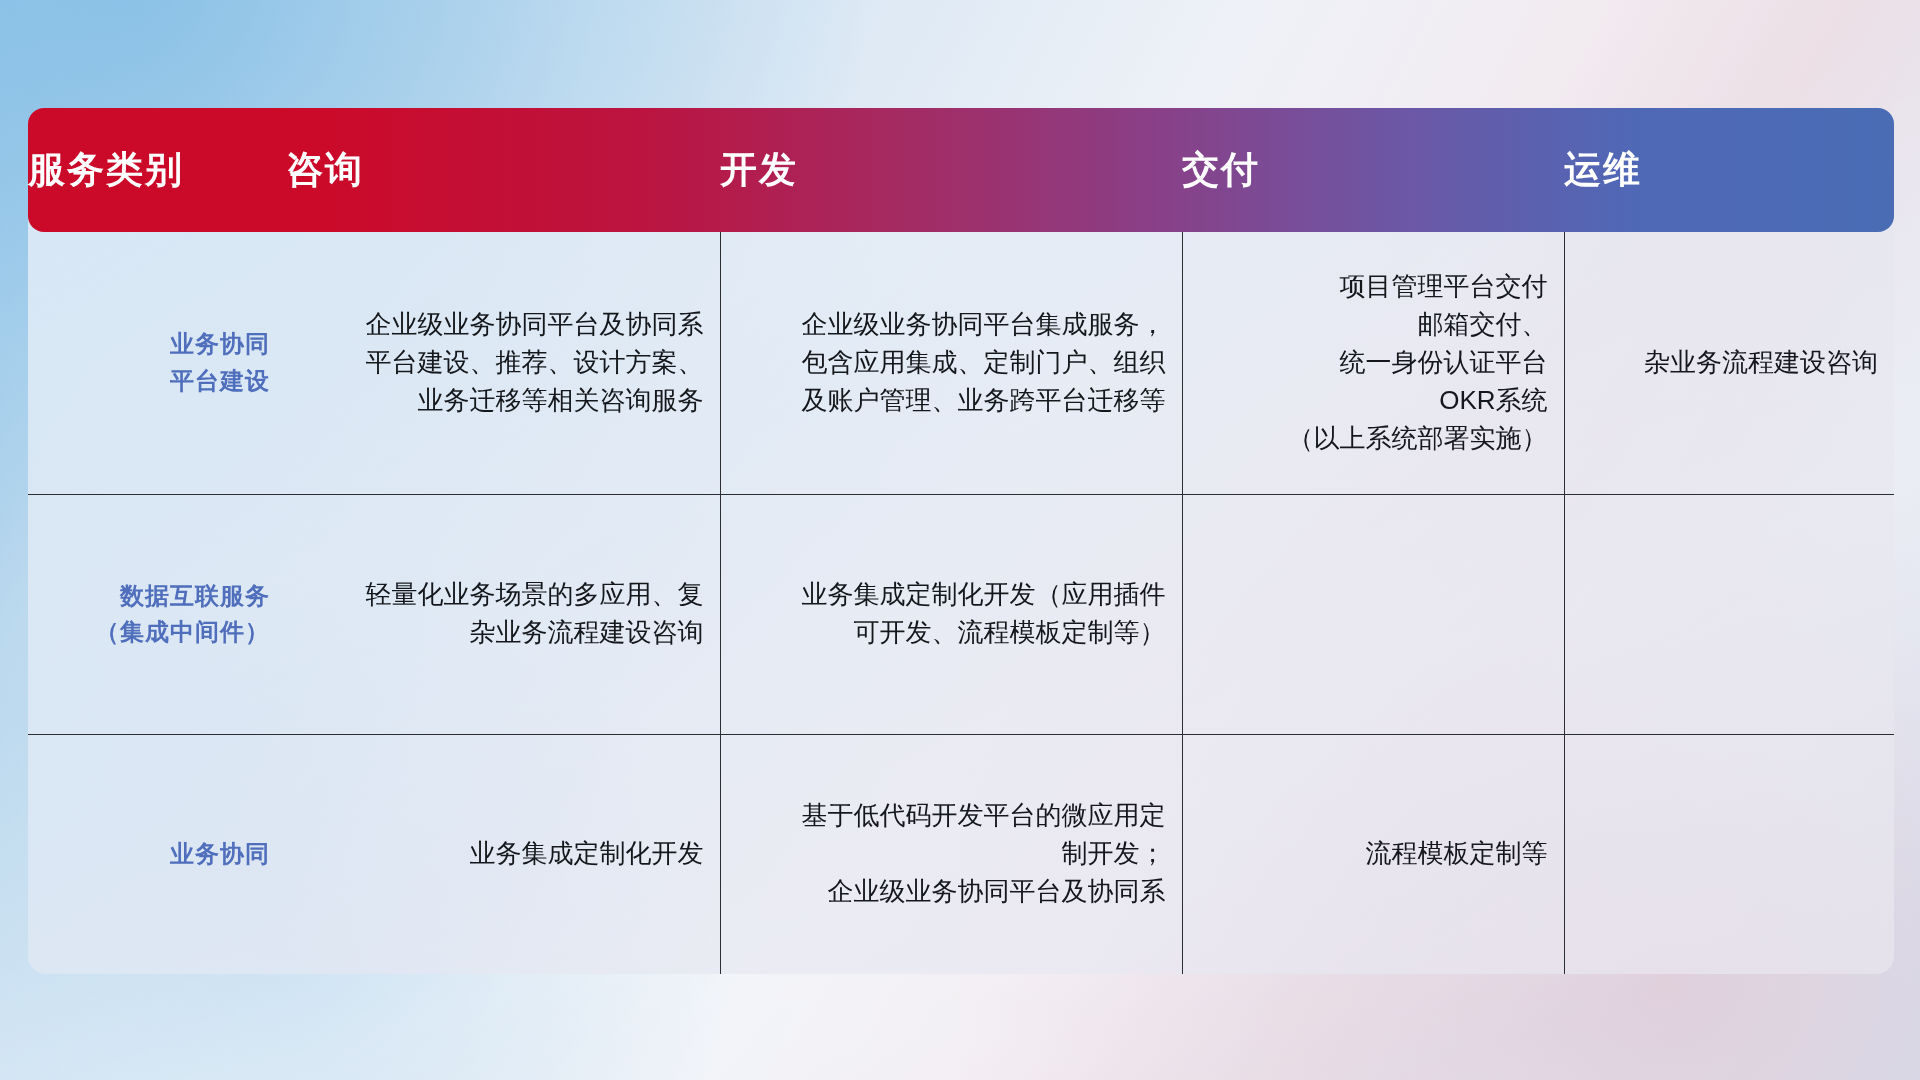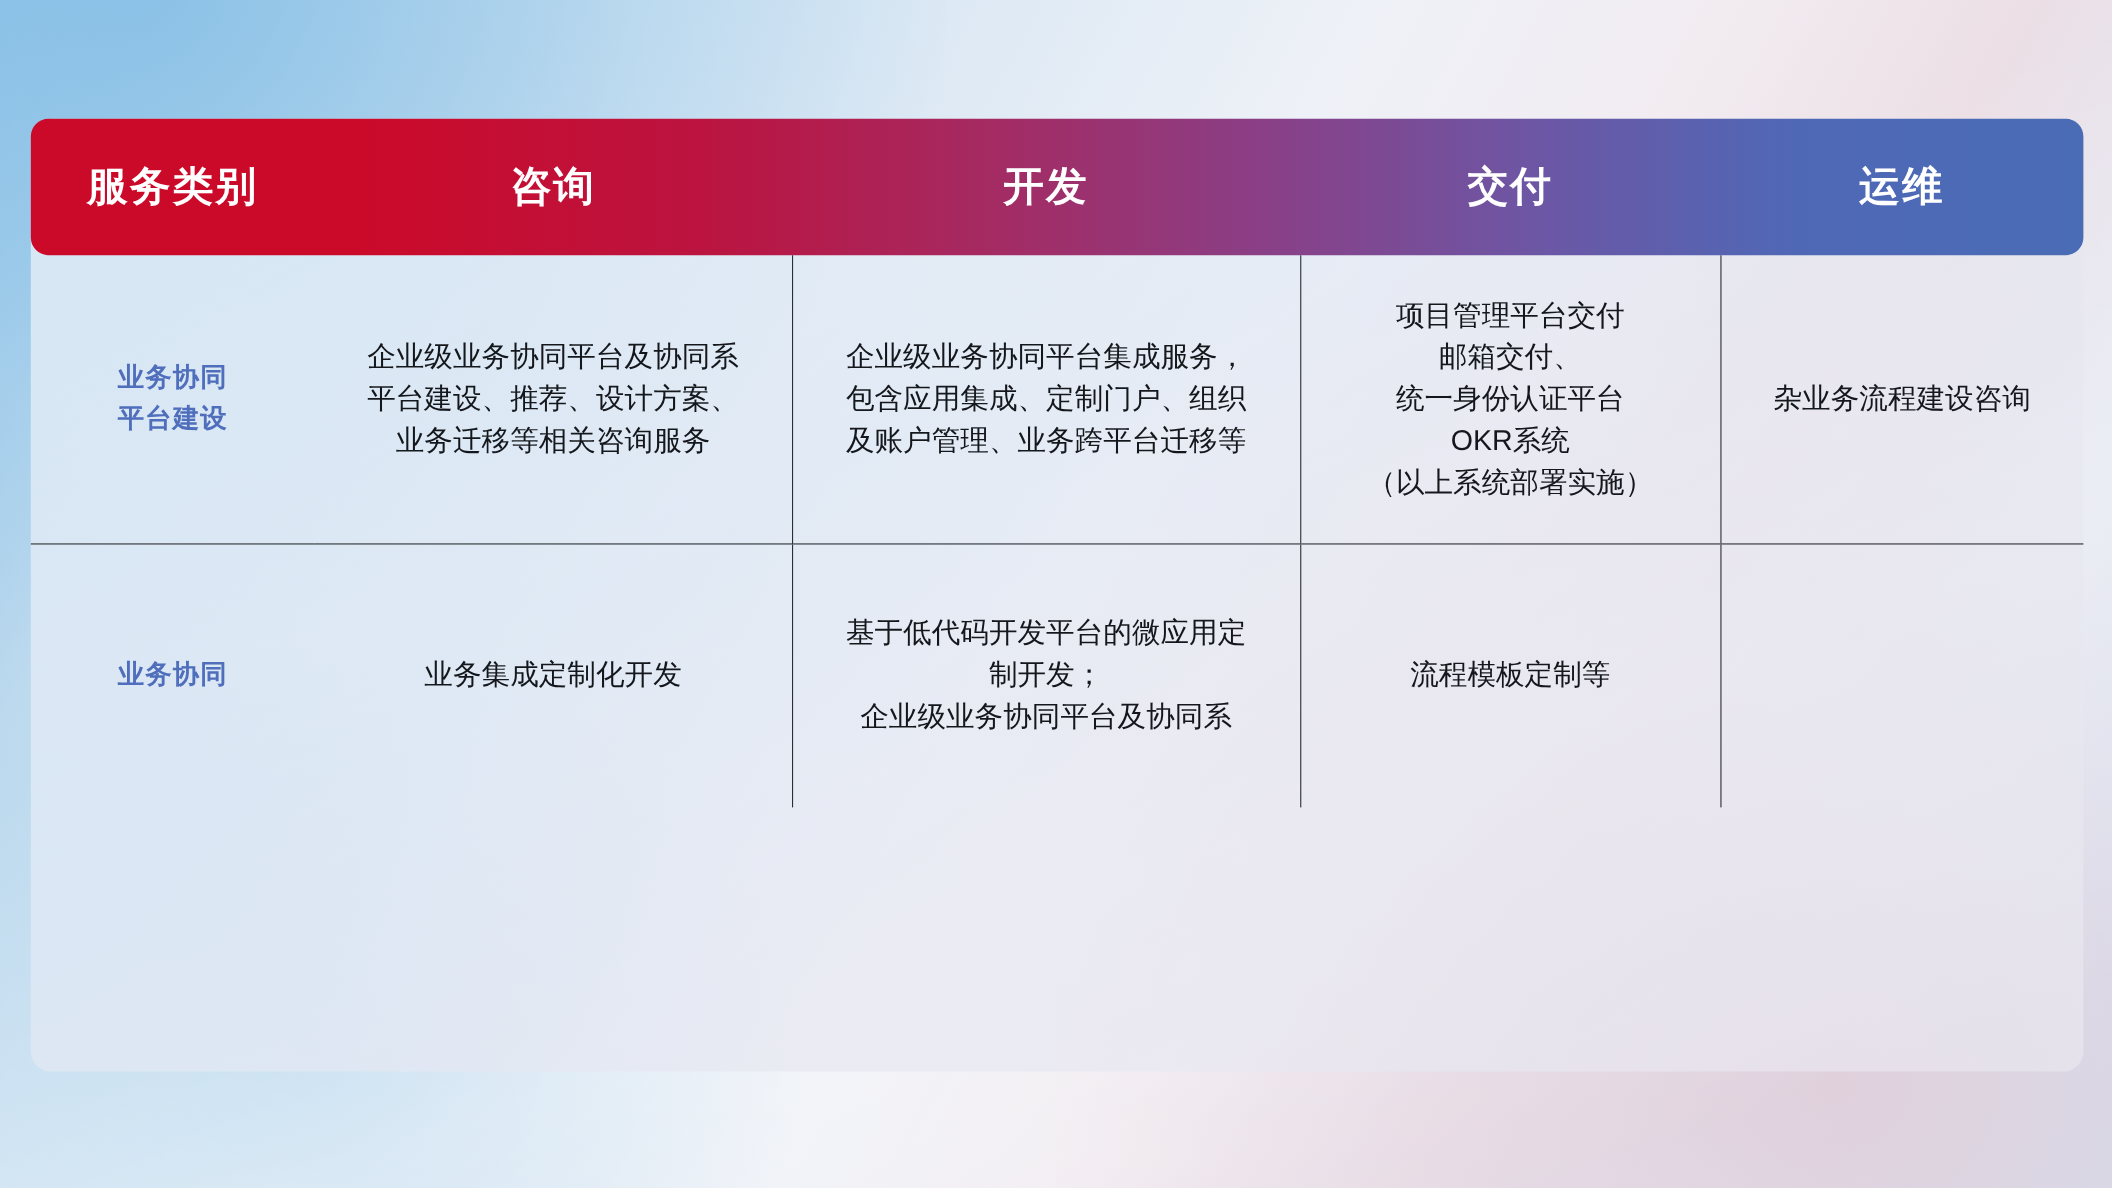--- a/index.html
+++ b/index.html
@@ -73,21 +73,21 @@
     width: 1866px;
     border-collapse: collapse;
     table-layout: fixed;
   }
 
   
   thead th {
     padding: 0;
     height: 124px;
     vertical-align: middle;
-    text-align: center;
+    text-align: left;
     color: #ffffff;
     font-size: 37px;
     font-weight: bold;
     letter-spacing: 2px;
     position: relative;
     z-index: 2;
   }
   .header-bar {
     position: absolute;
     left: 0; top: 0;
@@ -103,21 +103,21 @@
       #6d56a4 73%,
       #4f68b6 86%,
       #4a6cb5 100%);
     z-index: 1;
   }
 
   
   tbody td {
     background: transparent;
     vertical-align: middle;
-    text-align: center;
+    text-align: right;
     font-size: 26px;
     line-height: 1.46;
     color: #14171b;
     padding: 14px 16px;
     border-top: 1.6px solid #2b2f33;
     position: relative;
     z-index: 2;
   }
   tbody tr:first-child td { border-top: none; }
 
@@ -180,20 +180,30 @@
 包含应用集成、定制门户、组织
 及账户管理、业务跨平台迁移等</td>
         <td class="ml vrule-left">项目管理平台交付
 邮箱交付、
 统一身份认证平台
 OKR系统
 （以上系统部署实施）</td>
         <td class="ml vrule-left">杂业务流程建设咨询</td>
       </tr>
 
+      <tr class="r2">
+        <td class="cat ml">数据互联服务
+（集成中间件）</td>
+        <td class="ml">轻量化业务场景的多应用、复
+杂业务流程建设咨询</td>
+        <td class="ml vrule-left">业务集成定制化开发（应用插件
+可开发、流程模板定制等）</td>
+        <td class="ml vrule-left"></td>
+        <td class="ml vrule-left"></td>
+      </tr>
 
       <tr class="r3">
         <td class="cat ml">业务协同</td>
         <td class="ml">业务集成定制化开发</td>
         <td class="ml vrule-left">基于低代码开发平台的微应用定
 制开发；
 企业级业务协同平台及协同系</td>
         <td class="ml vrule-left">流程模板定制等</td>
         <td class="ml vrule-left"></td>
       </tr>

